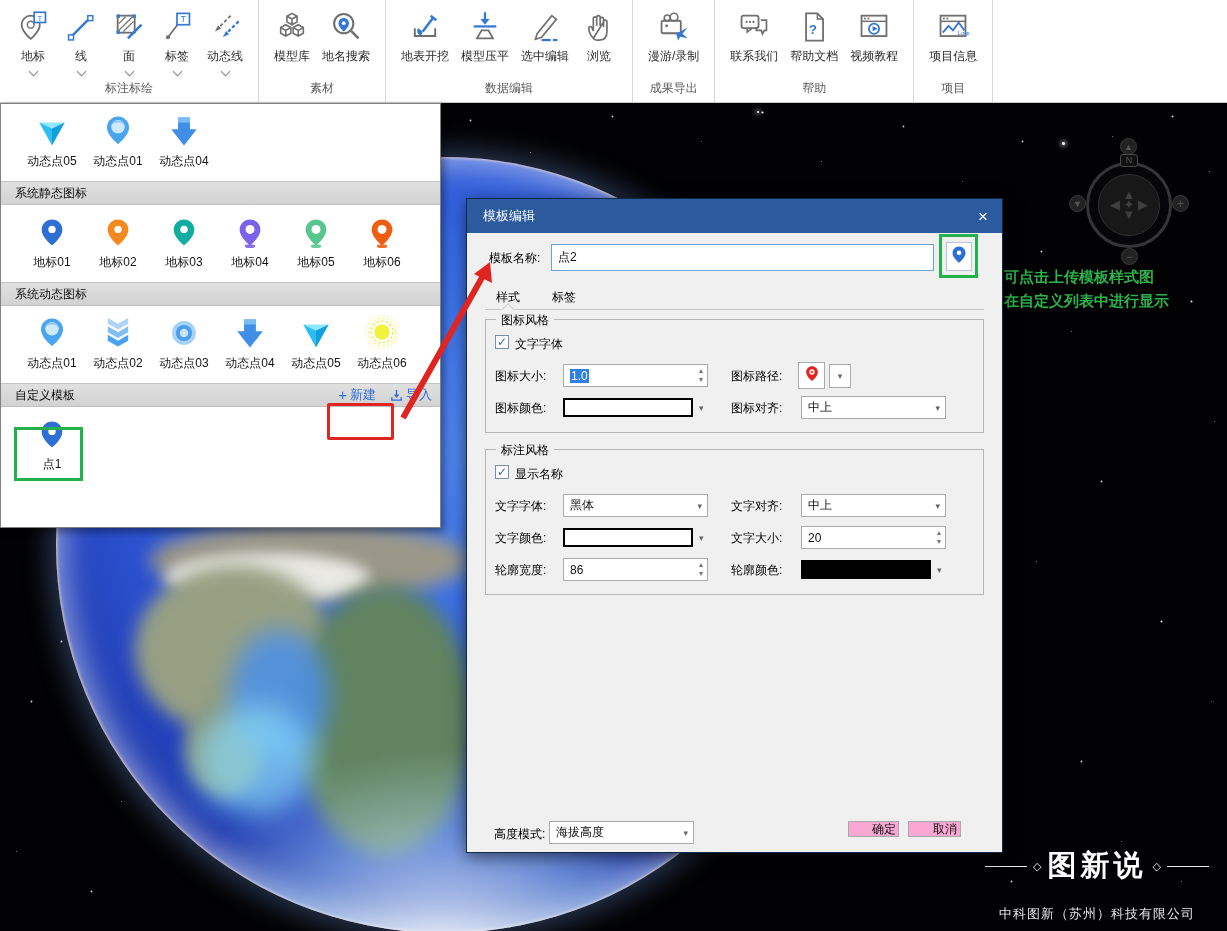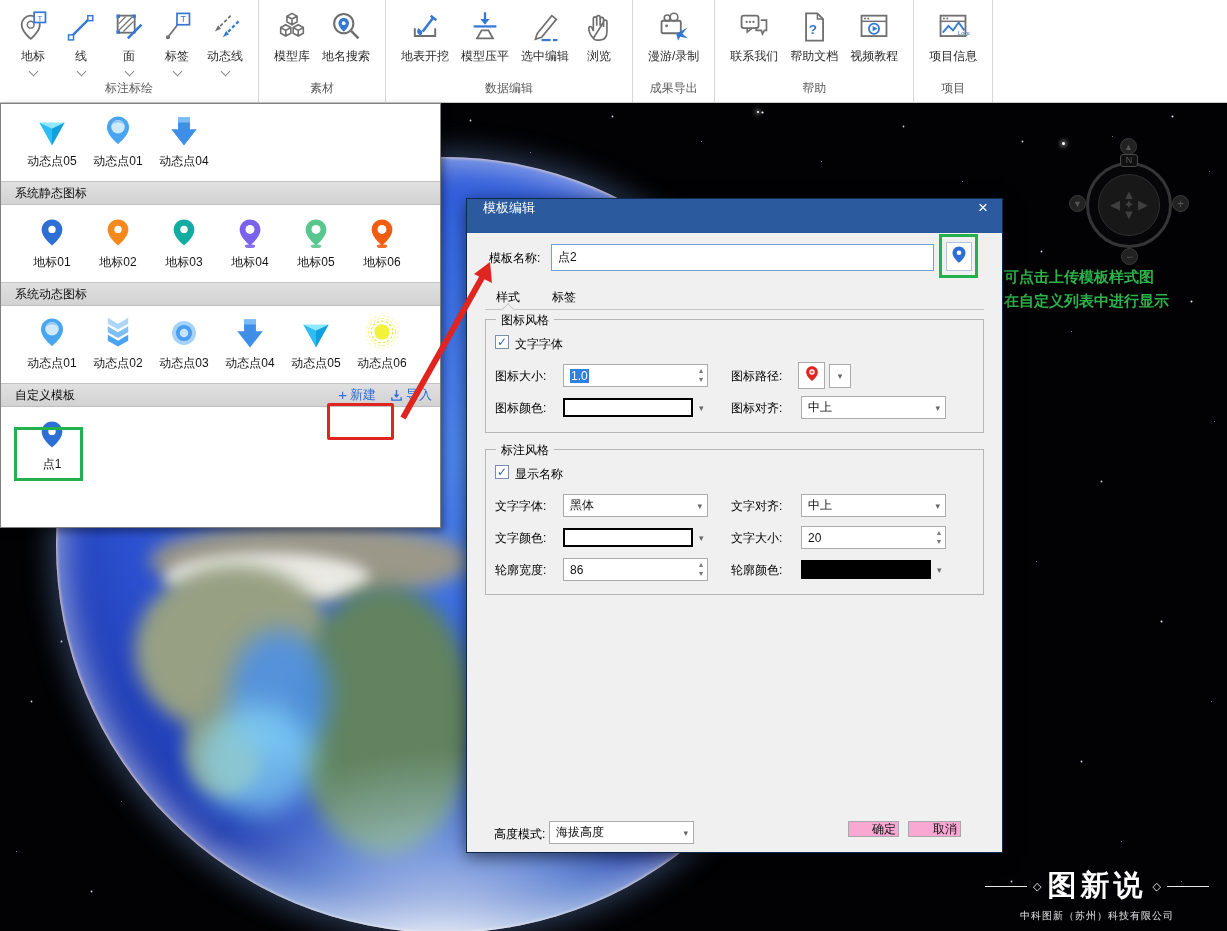--- a/index.html
+++ b/index.html
@@ -41,21 +41,21 @@
   .sec-body { background:#fff; display:flex; align-items:flex-start; padding:6px 0 0 18px; }
   .p-item { width:66px; display:flex; flex-direction:column; align-items:center; cursor:pointer;text-align:center; }
   .p-item .picon { height:38px; display:flex; align-items:flex-end; justify-content:center; }
   .p-item .plabel { margin-top:5px; font-size:12px; color:#141414; white-space:nowrap; }
   .hdr-actions { display:flex; gap:14px; }
   .hdr-link { color:#2e6fd4; font-size:13px; display:flex; align-items:center; gap:3px; cursor:pointer; }
   .plus-glyph { font-size:15px; line-height:10px; }
 
   
   #dialog { position:absolute; left:466px; top:198px; width:537px; height:655px; background:#f0f0f0; border:1px solid #0f2a4a; box-shadow:0 4px 16px rgba(0,0,0,.55); z-index:15; }
-  #dlg-titlebar { position:absolute; left:0; top:0; width:100%; height:34px; background:#2b5b9e; color:#fff; display:flex; align-items:flex-start; justify-content:space-between; padding:0 14px 0 16px; font-size:13px; }
+  #dlg-titlebar { position:absolute; left:0; top:0; width:100%; height:34px; background:#2b5b9e; color:#fff; display:flex; align-items:center; justify-content:space-between; padding:0 14px 0 16px; font-size:13px; }
   #dlg-close { font-size:17px; color:#fff; cursor:pointer; line-height:17px; }
   .d-label { position:absolute; font-size:12px; color:#000; white-space:nowrap; }
   .d-input { position:absolute; background:#fff; border:1px solid #6ea1d8; font-size:12px; padding:0 6px; display:flex; align-items:center; }
   .btn-icon { position:absolute; background:#fff; border:1px solid #b0c4dc; display:flex; align-items:center; justify-content:center; cursor:pointer; }
   .groupbox { position:absolute; border:1px solid #b6b6b6; }
   .gb-legend { position:absolute; top:-8px; left:10px; background:#f0f0f0; padding:0 5px; font-size:12px; color:#000; }
   .g-label { position:absolute; font-size:12px; color:#000; white-space:nowrap; }
   .combo, .spin { position:absolute; height:23px; background:#fff; border:1px solid #abanon; border:1px solid #ababab; font-size:12px; display:flex; align-items:center; padding:0 18px 0 6px; cursor:pointer; }
   .combo .dd { position:absolute; right:5px; top:50%; transform:translateY(-54%); color:#666; font-size:9px; }
   .spin .spin-btns { position:absolute; right:4px; top:1px; display:flex; flex-direction:column; line-height:9px; font-size:8px; color:#777; text-align:center; }
@@ -81,21 +81,21 @@
   .cp-cross { color:#3f3f3f; font-size:13px; line-height:10px; text-align:center; }
   .cp-btn { position:absolute; width:17px; height:17px; border-radius:50%; background:#222; border:1px solid #3a3a3a; color:#555; font-size:9px; display:flex; align-items:center; justify-content:center; cursor:pointer; }
   #cp-n { position:absolute; left:51px; top:16px; width:18px; height:13px; border:1px solid #4a4a4a; border-radius:3px; background:#111; color:#5a5a5a; font-size:9px; text-align:center; line-height:11px; }
 
   
   #branding { position:absolute; right:18px; bottom:8px; z-index:5; text-align:center; color:#fff; }
   #logo-row { display:flex; align-items:center; gap:6px; justify-content:center; }
   .logo-line { width:42px; height:1px; background:#e8e8e8; }
   .logo-dia { color:#f0f0f0; font-size:11px; }
   #logo-text { font-size:29px; font-weight:bold; letter-spacing:4px; }
-  #company { margin-top:3px; font-size:10px; color:#e4e4e4; letter-spacing:1px; }
+  #company { margin-top:19px; font-size:13px; color:#e4e4e4; letter-spacing:1px; }
 </style>
 </head>
 <body>
 
 <div id="stage">
 
   <div id="space">
     <div id="stars"></div>
     <div class="bright-star" style="left:1062px;top:142px;"></div>
     <div class="bright-star" style="left:757px;top:111px;width:2px;height:2px;"></div>

